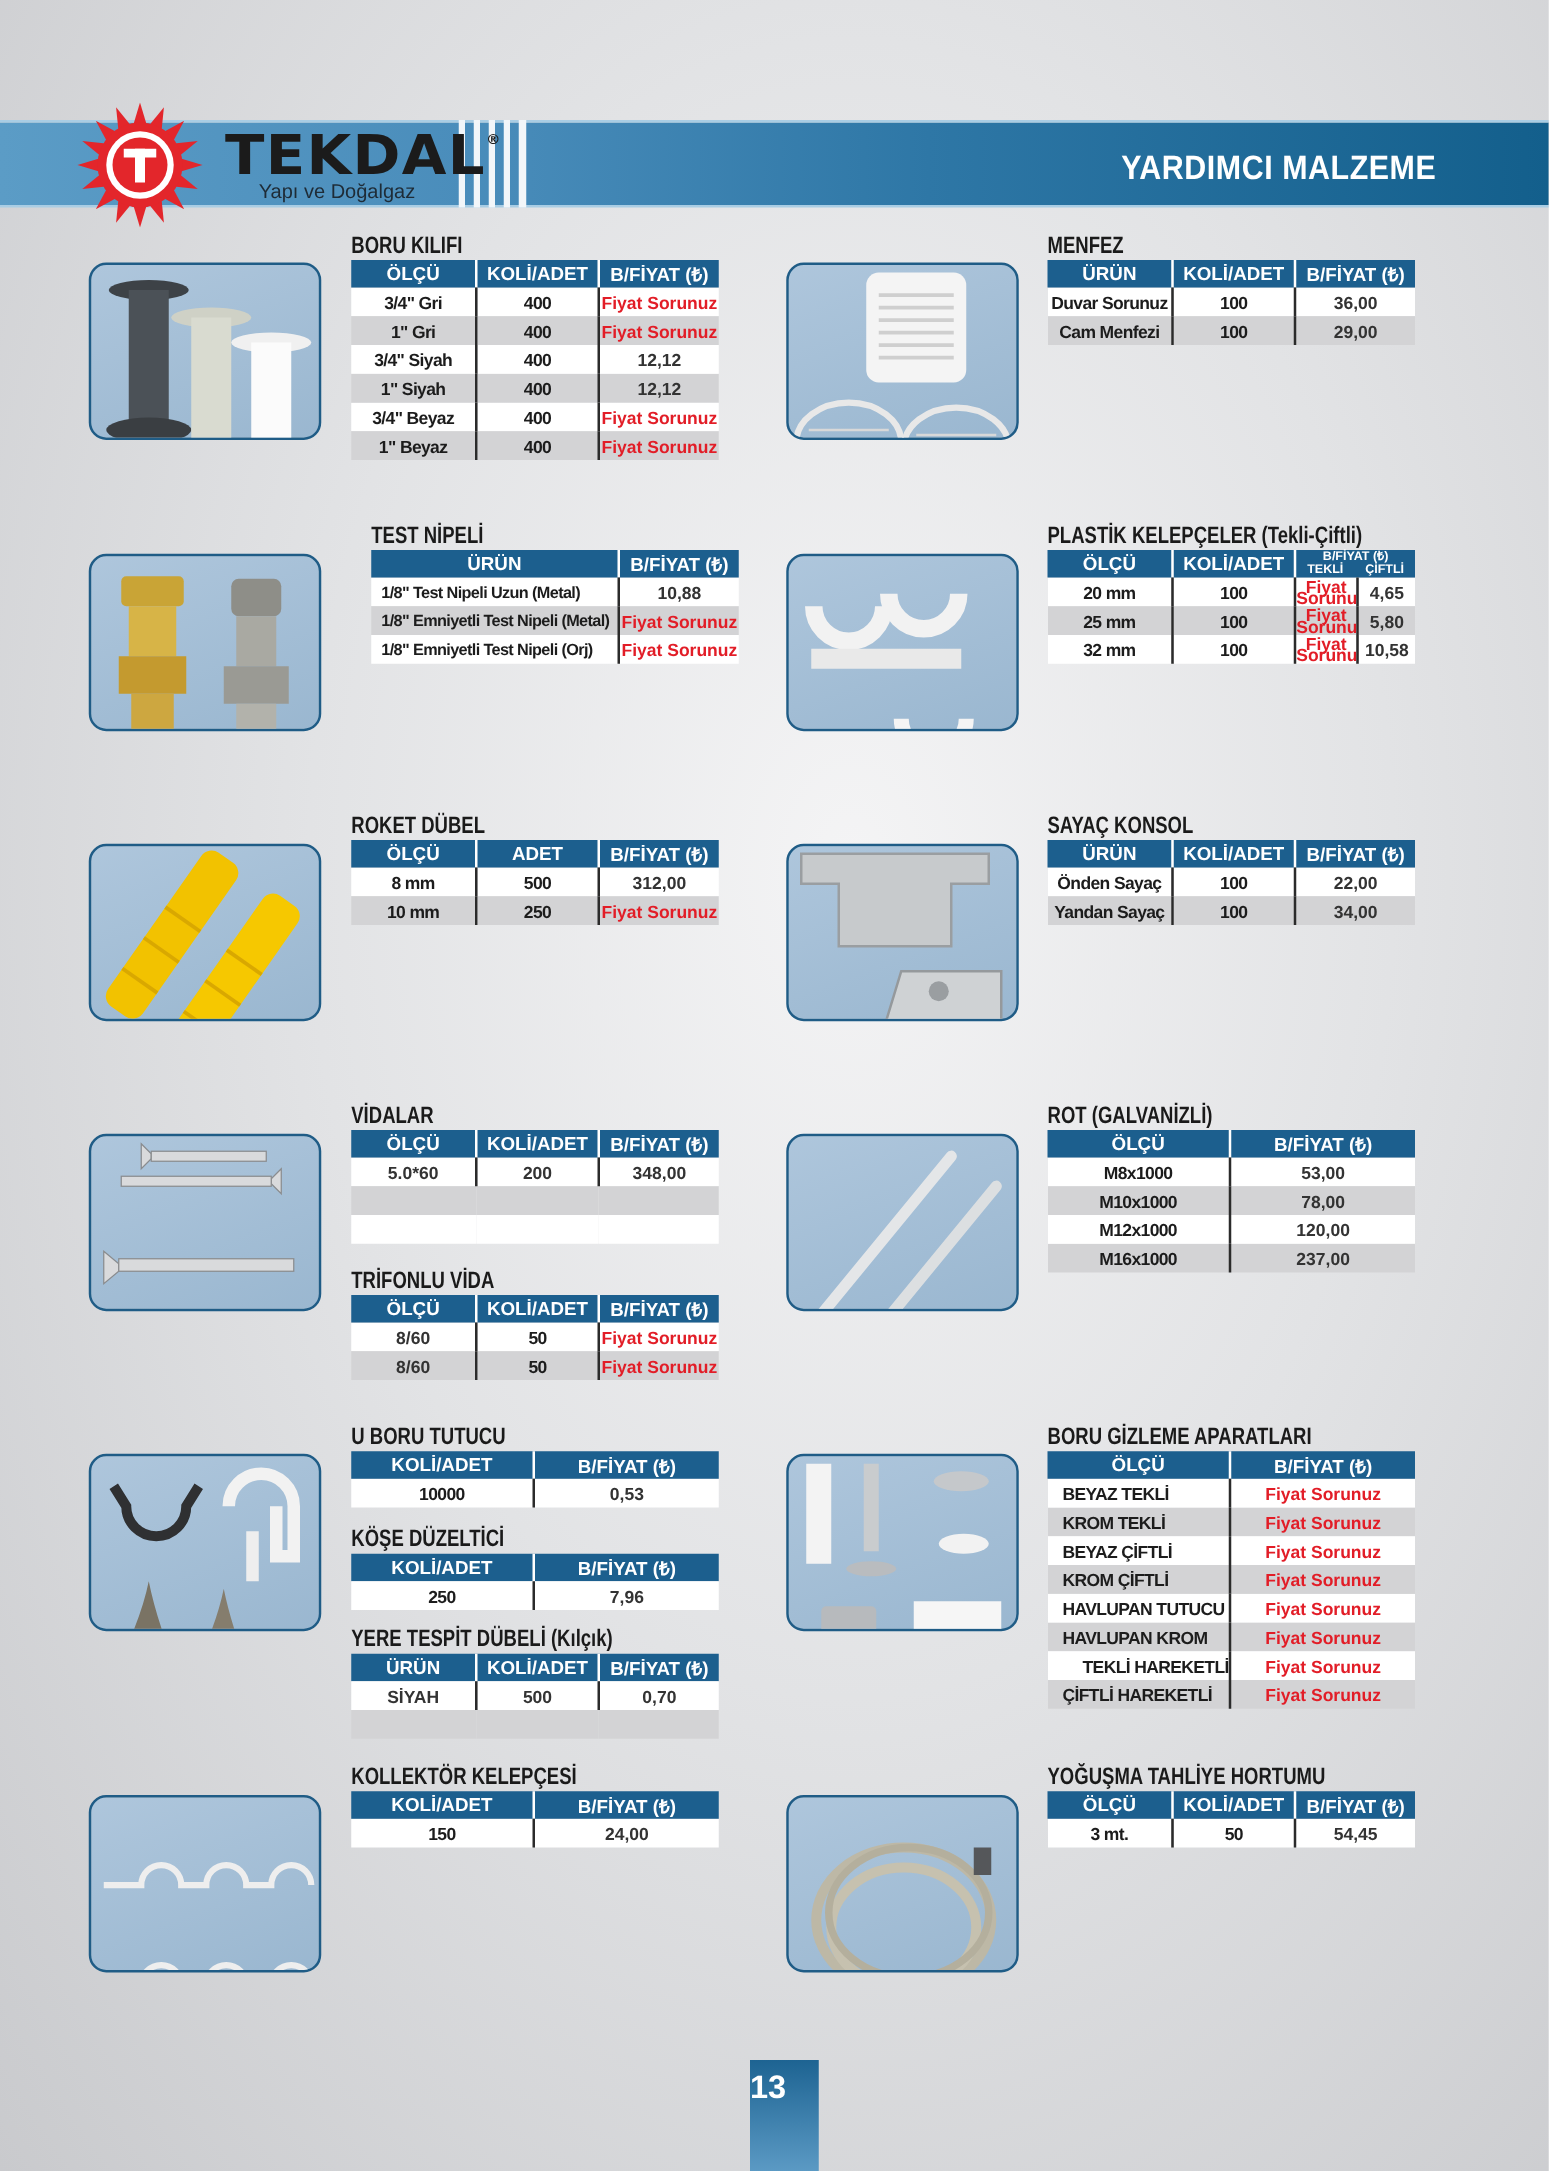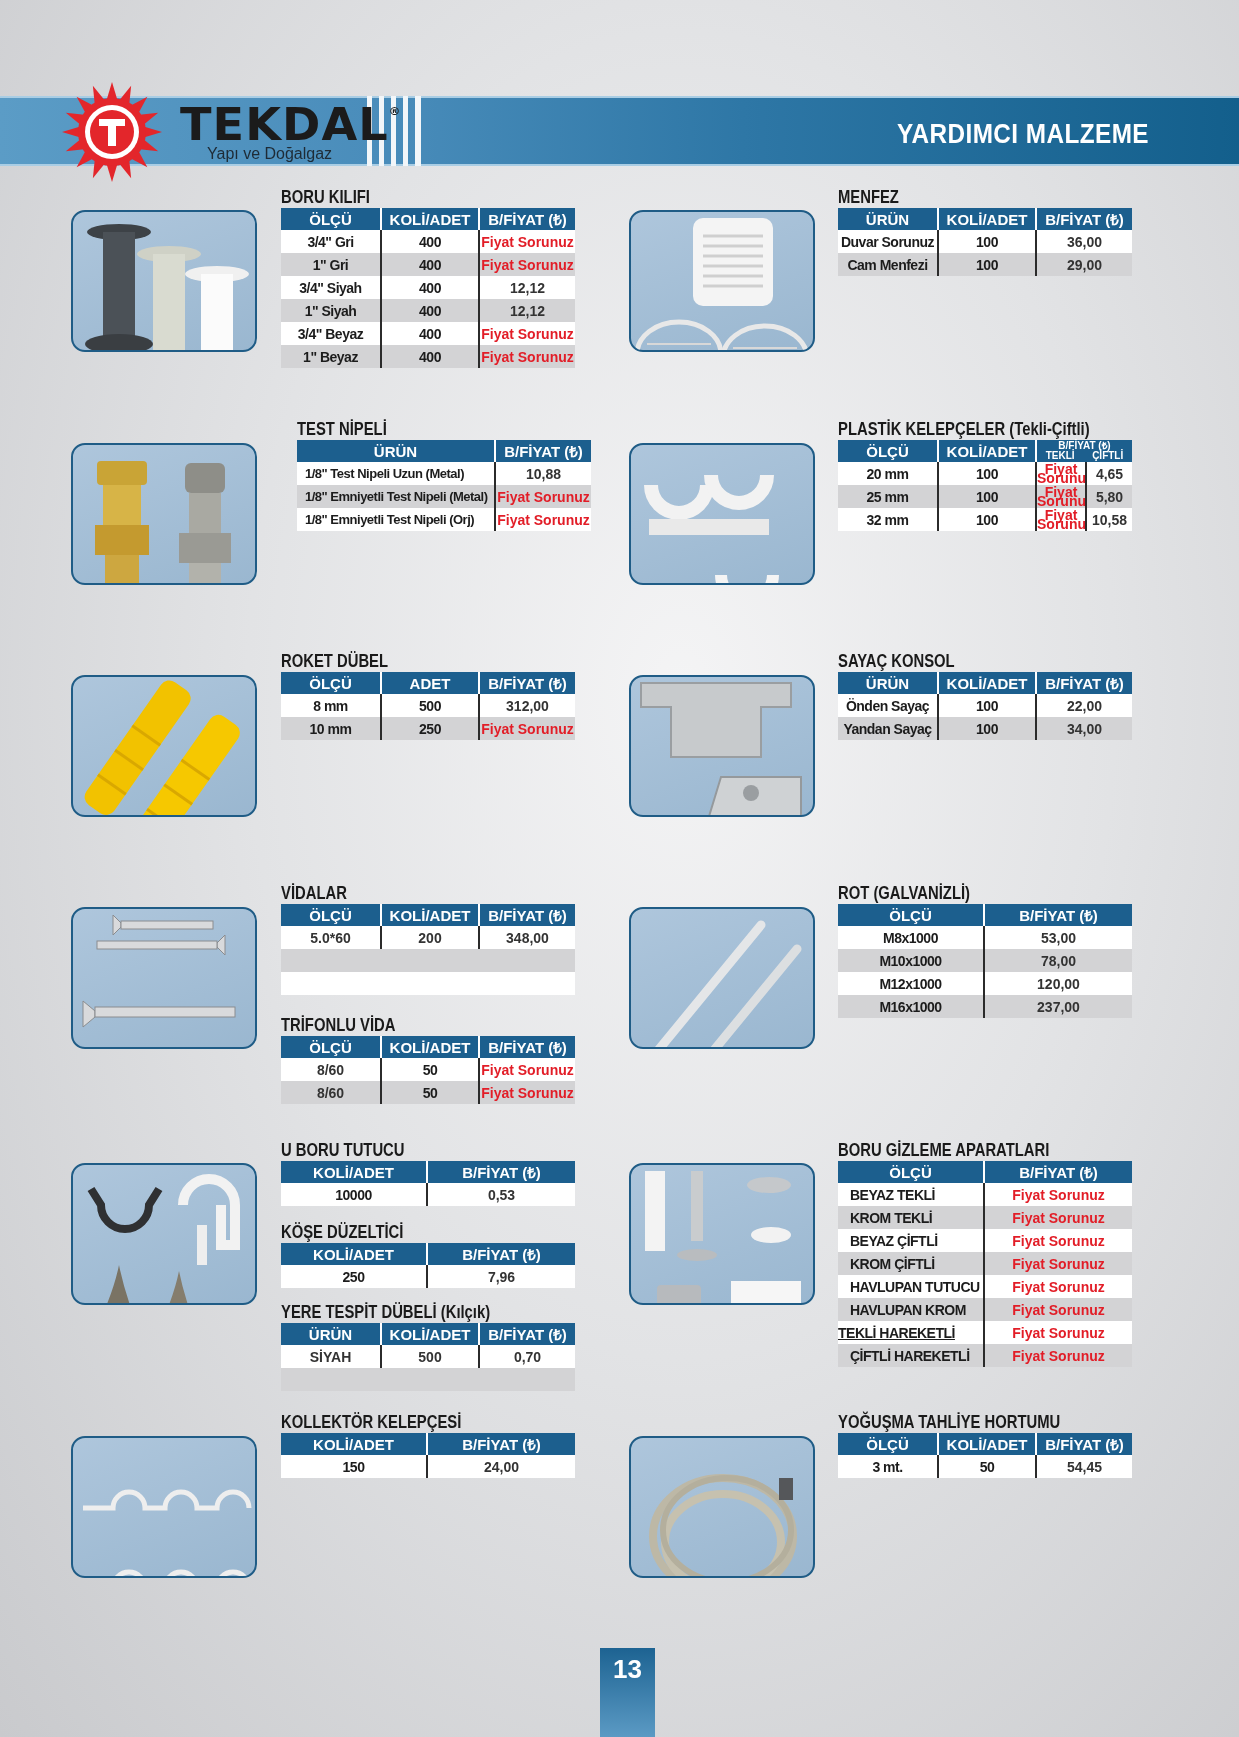--- a/index.html
+++ b/index.html
@@ -51,21 +51,21 @@
   table.pt td.cond { font-family: "Liberation Sans", sans-serif; font-weight: bold; transform-origin: center; letter-spacing: -0.5px; }
   td.ask { color: #e21d27 !important; font-weight: bold; font-size: 13px; }
   td.ask-small { color: #e21d27 !important; font-size: 7px; font-weight: bold; line-height: 9px; white-space: normal !important; }
   td.num { font-weight: bold; color: #333 !important; }
   .subhdr { font-size: 10px; line-height: 10px; display: block; }
   .subhdr2 { font-size: 10px; line-height: 10px; display: flex; justify-content: space-around; }
 
   .page-num {
     position: absolute; left: 600px; top: 1648px; width: 55px; height: 89px;
     background: linear-gradient(180deg, #1d6392 0%, #5b9ac4 100%);
-    color: #fff; font-weight: bold; font-size: 26px; text-align: center; padding-top: 6px;
+    color: #fff; font-weight: bold; font-size: 26px; text-align: left; padding-top: 6px;
   }
   svg { display: block; }
 </style>
 </head>
 <body>
 
 <div class="header-band"></div>
 <div class="stripes">
   <span></span>
     <span></span>
@@ -618,21 +618,21 @@
         </tr>
     <tr>
           <td class="cond" style="text-align:left;padding-left:12px;">HAVLUPAN TUTUCU</td>
           <td class="ask">Fiyat Sorunuz</td>
         </tr>
     <tr>
           <td class="cond" style="text-align:left;padding-left:12px;">HAVLUPAN KROM</td>
           <td class="ask">Fiyat Sorunuz</td>
         </tr>
     <tr>
-          <td class="cond" style="text-align:left;padding-left:0;text-decoration:underline;">TEKLİ HAREKETLİ</td>
+          <td class="cond" style="text-align:right;padding-left:20px;">TEKLİ HAREKETLİ</td>
           <td class="ask">Fiyat Sorunuz</td>
         </tr>
     <tr>
           <td class="cond" style="text-align:left;padding-left:12px;">ÇİFTLİ HAREKETLİ</td>
           <td class="ask">Fiyat Sorunuz</td>
         </tr>
   </tbody>
     </table>
 </div>
 

